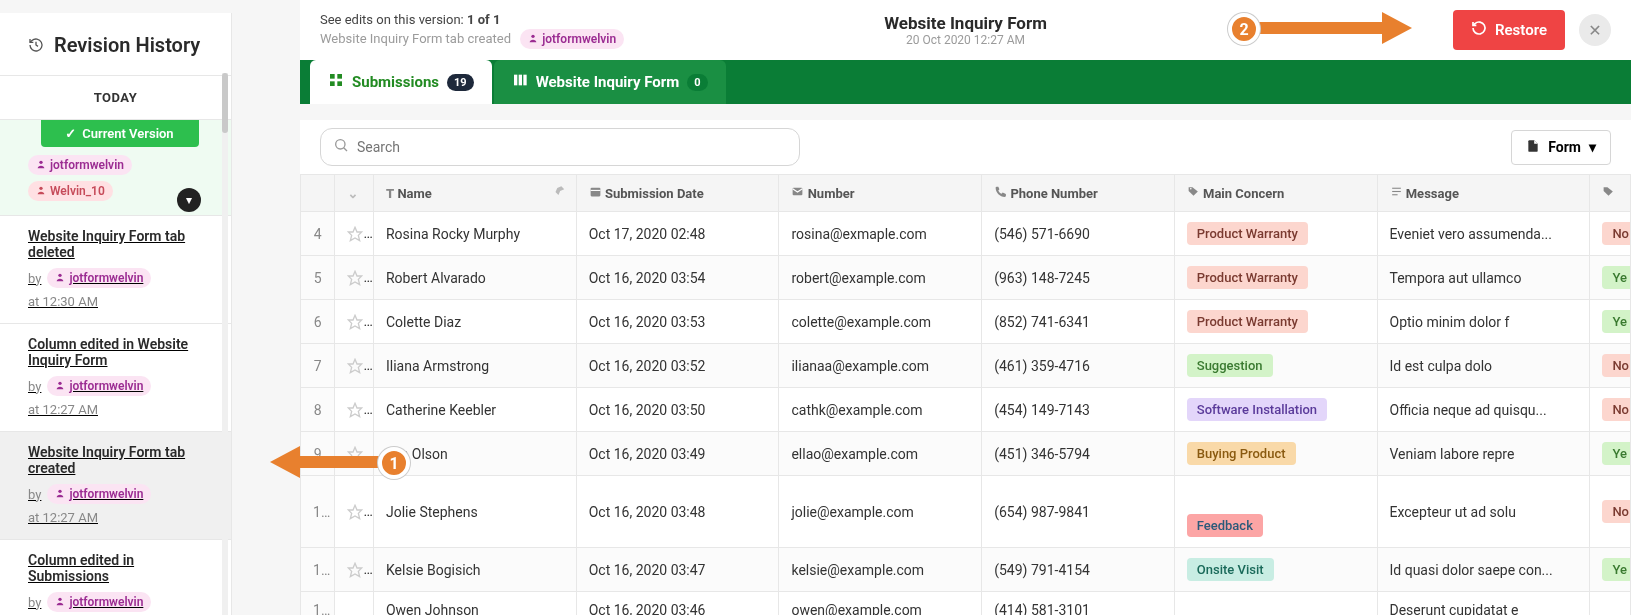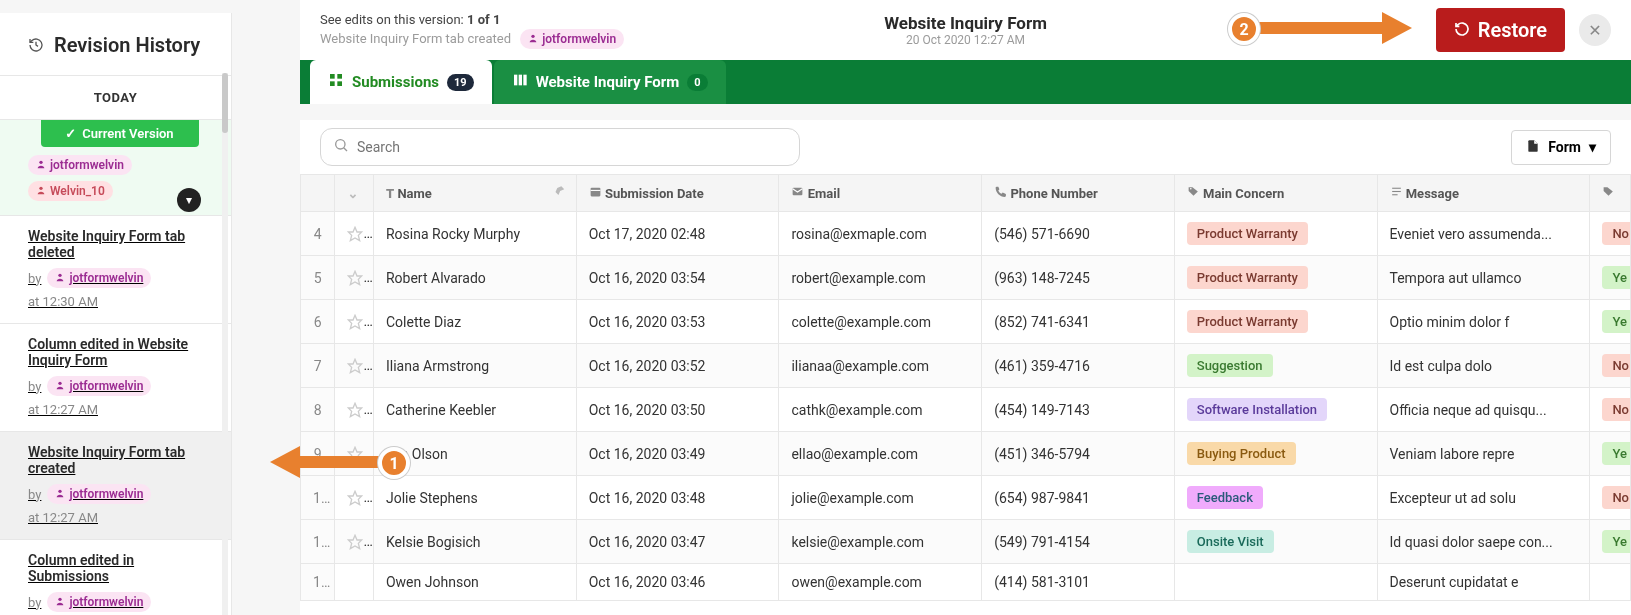--- a/index.html
+++ b/index.html
@@ -26,21 +26,21 @@
 
   
   .top-header { position:absolute; left:300px; top:0; right:0; height:60px; background:#fff; display:flex; align-items:center; padding:0 20px;}
   .edits-info { font-size:13px; color:#444;}
   .edits-info .bold { font-weight:700;}
   .edits-sub { font-size:13px; color:#9b9b9b; margin-top:2px;}
   .edits-sub .user-pill{ margin-left:6px;}
   .header-center { position:absolute; left:50%; transform:translateX(-50%); text-align:center;}
   .header-title { font-size:17px; font-weight:700; color:#2a2a2a;}
   .header-date { font-size:12px; color:#9b9b9b;}
-  .restore-btn { margin-left:auto; background:#b91c1c; color:#fff; border:none; border-radius:4px; padding:10px 18px; font-size:20px; font-weight:600; display:flex; align-items:flex-start; gap:8px; cursor:pointer;}
+  .restore-btn { margin-left:auto; background:#ef4444; color:#fff; border:none; border-radius:4px; padding:10px 18px; font-size:15px; font-weight:600; display:flex; align-items:center; gap:8px; cursor:pointer;}
   .close-btn { width:32px; height:32px; border-radius:50%; background:#eaeaea; color:#888; display:flex; align-items:center; justify-content:center; margin-left:14px; cursor:pointer;}
 
   
   .tabbar { position:absolute; left:300px; top:60px; right:0; height:44px; background:#0a7d36; display:flex; align-items:flex-end; padding:0 10px;}
   .tab { display:flex; align-items:center; gap:8px; padding:12px 18px; font-size:15px; font-weight:700; border-radius:6px 6px 0 0; margin-right:2px;}
   .tab.active { background:#fff; color:#228b22;}
   .tab.inactive { background:#1a8f43; color:#fff;}
   .tab .pill { background:#333; color:#fff; border-radius:10px; font-size:11px; font-weight:700; padding:2px 7px;}
   .tab.inactive .pill{ background:#0a7d36;}
   .tab.active .pill{ background:#1e293b; color:#fff;}
@@ -58,21 +58,21 @@
   thead th { background:#f5f5f5; font-weight:700; font-size:13px; color:#555; position:relative;}
   .num-col { width:34px; text-align:center; color:#888; background:#fbfbfb;}
   .star-col { width:38px; text-align:center;}
   .star-col svg { vertical-align:middle;}
   .name-col{width:200px;} .date-col{width:200px;} .email-col{width:200px;} .phone-col{width:190px;} .concern-col{width:200px;} .msg-col{width:210px;} .last-col{width:40px;}
   .tag { display:inline-block; padding:4px 10px; border-radius:4px; font-size:13px; font-weight:500;}
   .tag.warranty{background:#fcd6ce;color:#7a3a30;}
   .tag.suggestion{background:#d3f3c8;color:#3a7a30;}
   .tag.software{background:#e3d6fa;color:#5a3a9a;}
   .tag.buying{background:#f9d9a8;color:#8a5a10;}
-  .tag.feedback{background:#f0abfc;color:#2a5a7a;}
+  .tag.feedback{background:#fca5a5;color:#2a5a7a;margin-top:28px;}
   .tag.visit{background:#c8ede3;color:#1a6a5a;}
   .pin-ico{position:absolute; right:10px; top:50%; transform:translateY(-50%); color:#bbb;}
   tbody tr:nth-child(even){background:#fbfbfb;}
 
   
   .callout-badge { width:32px; height:32px; border-radius:50%; background:#e8802e; border:4px solid #fff; box-shadow:0 0 0 1px #ccc; color:#fff; font-weight:700; display:flex; align-items:center; justify-content:center; font-size:16px; position:absolute; z-index:50;}
   .arrow1 { position:absolute; z-index:49; left:270px; top:446px;}
   .arrow2 { position:absolute; z-index:49; left:1252px; top:12px;}
   .arrow-head { width:0; height:0; border-top:16px solid transparent; border-bottom:16px solid transparent; border-right:30px solid #e8802e; display:inline-block; vertical-align:middle;}
   .arrow-shaft { height:12px; background:#e8802e; display:inline-block; vertical-align:middle;}
@@ -287,21 +287,21 @@
                 <rect x="3" y="5" width="18" height="16" rx="2"></rect>
                 <line x1="3" y1="10" x2="21" y2="10" stroke="#fff" stroke-width="2"></line>
               </svg></span>
           <span>Submission Date</span>
         </th>
         <th>
           <span><svg width="13" height="13" viewBox="0 0 24 24" fill="#888">
                 <rect x="3" y="5" width="18" height="14" rx="2"></rect>
                 <polyline points="3 7 12 13 21 7" fill="none" stroke="#fff" stroke-width="2"></polyline>
               </svg></span>
-          <span>Email</span>
+          <span>Number</span>
         </th>
         <th>
           <span><svg width="13" height="13" viewBox="0 0 24 24" fill="#888">
                 <path d="M22 17v3a2 2 0 0 1-2 2c-9 0-17-8-17-17a2 2 0 0 1 2-2h3l2 5-2 2c1 3 3 5 6 6l2-2 5 2z"></path>
               </svg></span>
           <span>Phone Number</span>
         </th>
         <th>
           <span><svg width="13" height="13" viewBox="0 0 24 24" fill="#888">
                 <path d="M20 12l-8 8-9-9V4h7z"></path>

